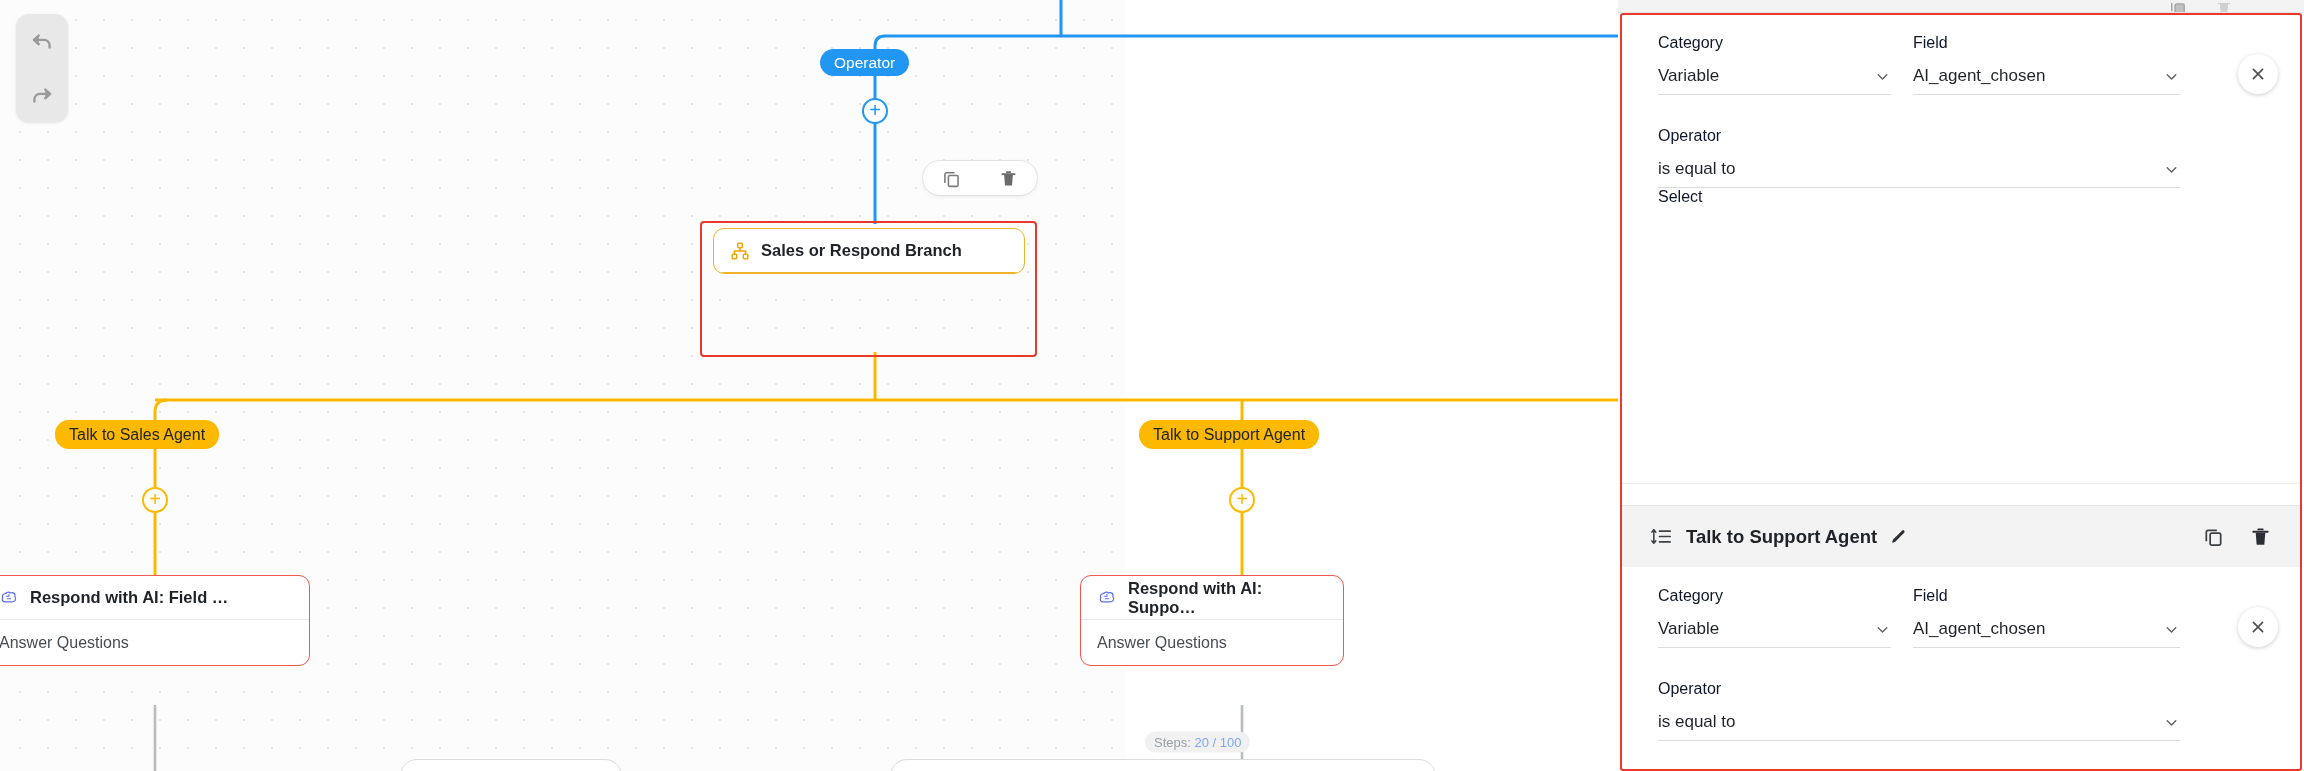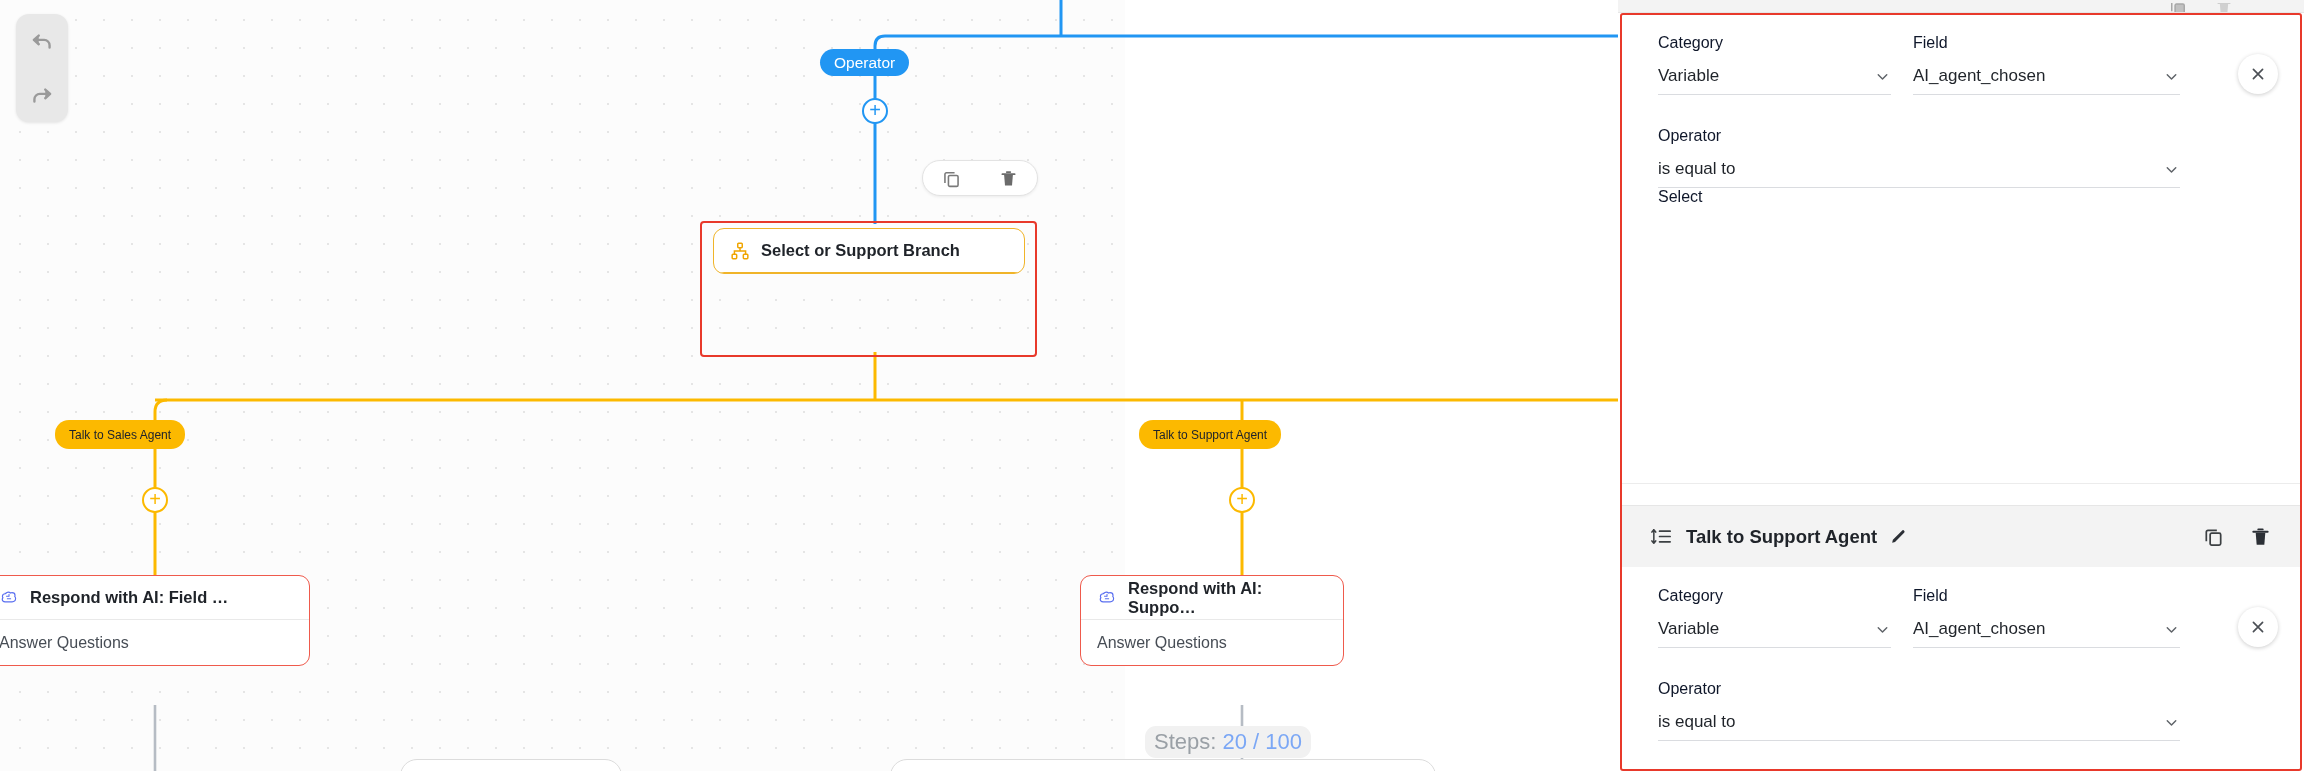--- a/index.html
+++ b/index.html
@@ -51,21 +51,21 @@
 
   
   .pill {
     position: absolute; border-radius: 14px;
     font-size: 15.5px; line-height: 1;
     display:flex; align-items:center; justify-content:center;
     white-space: nowrap; z-index: 4; cursor: pointer;
     padding: 0 14px;
   }
   .pill.blue { background:#2196f3; color:#ffffff; height: 27px; }
-  .pill.amber { background:#fcb900; color:#20242b; height: 29px; font-size:12px;}
+  .pill.amber { background:#fcb900; color:#20242b; height: 29px; font-size:16px;}
 
   
   .plus {
     position:absolute; width:26px; height:26px; border-radius:50%;
     background:#ffffff; display:flex; align-items:center; justify-content:center;
     z-index:5; cursor:pointer;
   }
   .plus.blue { border:2.2px solid #2196f3; color:#2196f3; }
   .plus.amber { border:2.2px solid #fcb900; color:#fcb900; }
   .plus span { font-size:20px; line-height:1; margin-top:-2px; font-weight:400; }
@@ -99,21 +99,21 @@
     background:#ffffff; border:1px solid #e3e3e3; border-radius:18px;
     display:flex; align-items:center; justify-content:space-around;
     box-shadow:0 1px 3px rgba(0,0,0,.07); z-index:7;
   }
   #node-toolbar .tbtn{ width:30px;height:30px;display:flex;align-items:center;justify-content:center;cursor:pointer;}
 
   
   #steps-counter{
     position:absolute; left:1145px; top:742px; transform:translateY(-50%);
     background:#f1f1f1; border-radius:11px; padding:3px 9px;
-    font-size:22px; color:#9aa0a6; white-space:nowrap; z-index:6;
+    font-size:13px; color:#9aa0a6; white-space:nowrap; z-index:6;
   }
   #steps-counter .val{ color:#7ba7f5; }
 
   
   .bottom-bar{
     position:absolute; bottom:-22px; height:34px; border:1px solid #dcdcdc;
     border-radius:17px; background:#ffffff; z-index:6;
   }
   #bottom-bar-a{ left:400px; width:222px; }
   #bottom-bar-b{ left:890px; width:546px; }
@@ -241,21 +241,21 @@
     <div class="node branch" style="left:713px; top:228px; width:312px;">
       <div class="node-head">
         <span class="nicon">
           <svg width="20" height="20" viewBox="0 0 24 24" fill="none">
             <rect x="9.3" y="2.6" width="5.4" height="5.4" rx="1" stroke="#f0a500" stroke-width="1.8"></rect>
             <rect x="2.6" y="15.8" width="5.4" height="5.4" rx="1" stroke="#f0a500" stroke-width="1.8"></rect>
             <rect x="16" y="15.8" width="5.4" height="5.4" rx="1" stroke="#f0a500" stroke-width="1.8"></rect>
             <path d="M12 8 V12 M5.3 15.8 V12 H18.7 V15.8" stroke="#f0a500" stroke-width="1.8"></path>
           </svg>
         </span>
-        <span>Select or Support Branch</span>
+        <span>Sales or Respond Branch</span>
       </div>
     </div>
 
     <div class="pill amber" style="left:55px; top:420px;">Talk to Sales Agent</div>
     <div class="plus amber" style="left:142px; top:487px;">
       <span>+</span>
     </div>
 
     <div class="pill amber" style="left:1139px; top:420px;">Talk to Support Agent</div>
     <div class="plus amber" style="left:1229px; top:487px;">

